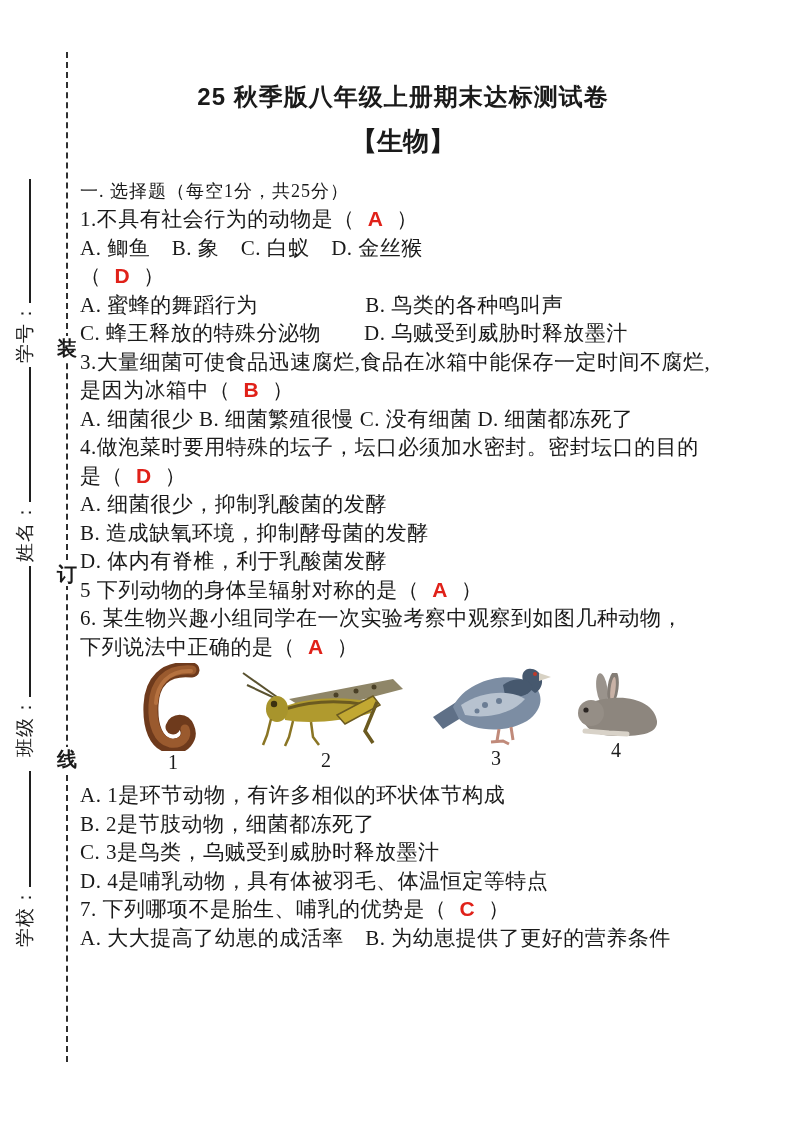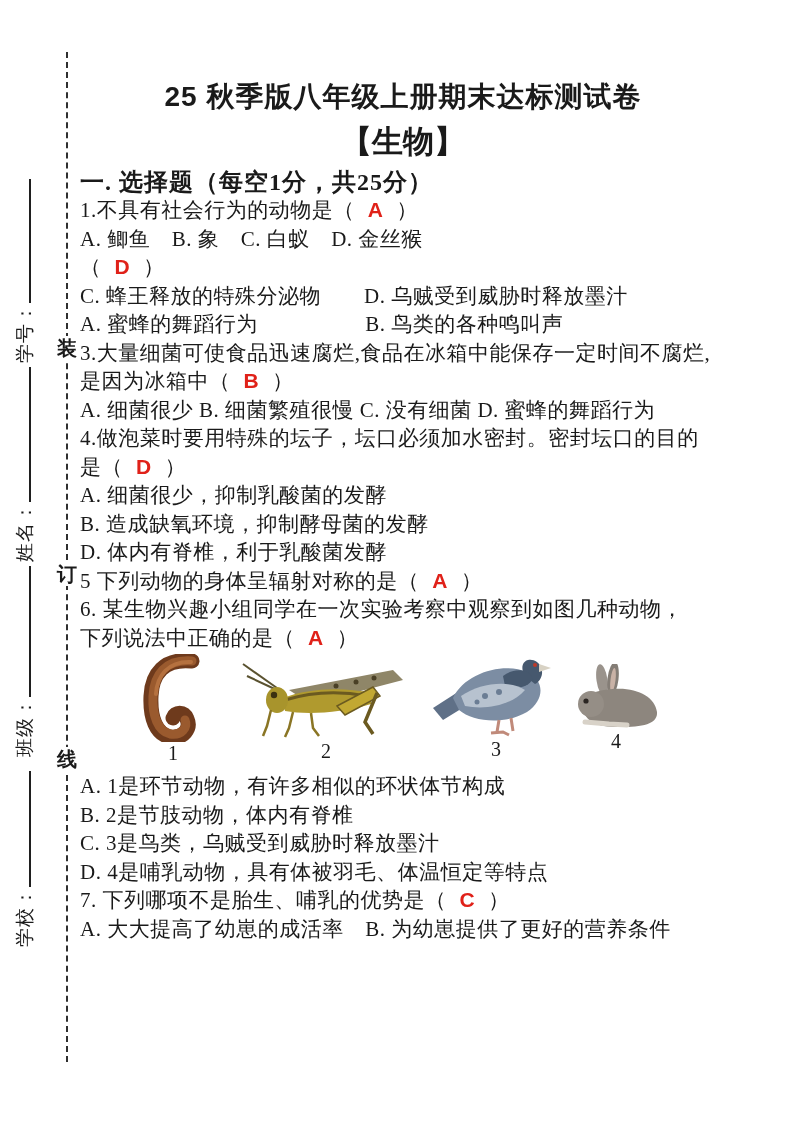--- a/index.html
+++ b/index.html
@@ -28,28 +28,28 @@
   .v-line {
     display:inline-block; height:17px; border-bottom:2px solid #1f1f1f;
     vertical-align:baseline;
   }
 
   
   .content { position:absolute; left:80px; top:0; width:676px; }
   .exam-title {
     margin-top:80px; padding-right:30px; text-align:center;
     font-family:"Liberation Sans","DejaVu Sans",sans-serif;
-    font-size:28px; font-weight:bold; line-height:34px; letter-spacing:1px;
+    font-size:24px; font-weight:bold; line-height:34px; letter-spacing:1px;
   }
   .exam-subject {
     margin-top:12px; padding-right:30px; text-align:center;
-    font-size:31px; font-weight:bold; line-height:32px;
+    font-size:26px; font-weight:bold; line-height:32px;
   }
   .section-heading {
-    margin-top:10px; font-size:24px; font-weight:bold; line-height:28px;
+    margin-top:19px; font-size:18px; font-weight:normal; line-height:28px;
     letter-spacing:1px;
   }
   .line {
     font-size:21px; line-height:28.5px; height:28.5px;
     white-space:nowrap; letter-spacing:0.5px;
   }
   .ans {
     color:#e02119; font-family:"Liberation Sans","DejaVu Sans",sans-serif;
     font-weight:600; margin:0 13px; font-size:21px;
   }
@@ -87,25 +87,25 @@
   </div>
 
   <div class="content">
     <div class="exam-title">25 秋季版八年级上册期末达标测试卷</div>
     <div class="exam-subject">【生物】</div>
     <div class="section-heading">一. 选择题（每空1分，共25分）</div>
 
     <div class="line"><span>1.不具有社会行为的动物是（</span><span class="ans">A</span><span>）</span></div>
     <div class="line"><span>A. 鲫鱼　B. 象　C. 白蚁　D. 金丝猴</span></div>
     <div class="line"><span>（</span><span class="ans">D</span><span>）</span></div>
+    <div class="line"><span>A. 蜜蜂的舞蹈行为　　　　　B. 鸟类的各种鸣叫声</span></div>
     <div class="line"><span>C. 蜂王释放的特殊分泌物　　D. 乌贼受到威胁时释放墨汁</span></div>
-    <div class="line"><span>A. 蜜蜂的舞蹈行为　　　　　B. 鸟类的各种鸣叫声</span></div>
     <div class="line"><span>3.大量细菌可使食品迅速腐烂,食品在冰箱中能保存一定时间不腐烂,</span></div>
     <div class="line"><span>是因为冰箱中（</span><span class="ans">B</span><span>）</span></div>
-    <div class="line"><span>A. 细菌很少  B. 细菌繁殖很慢  C. 没有细菌  D. 蜜蜂的舞蹈行为</span></div>
+    <div class="line"><span>A. 细菌很少  B. 细菌繁殖很慢  C. 没有细菌  D. 细菌都冻死了</span></div>
     <div class="line"><span>4.做泡菜时要用特殊的坛子，坛口必须加水密封。密封坛口的目的</span></div>
     <div class="line"><span>是（</span><span class="ans">D</span><span>）</span></div>
     <div class="line"><span>A. 细菌很少，抑制乳酸菌的发酵</span></div>
     <div class="line"><span>B. 造成缺氧环境，抑制酵母菌的发酵</span></div>
     <div class="line"><span>D. 体内有脊椎，利于乳酸菌发酵</span></div>
     <div class="line"><span>5 下列动物的身体呈辐射对称的是（</span><span class="ans">A</span><span>）</span></div>
     <div class="line"><span>6. 某生物兴趣小组同学在一次实验考察中观察到如图几种动物，</span></div>
     <div class="line"><span>下列说法中正确的是（</span><span class="ans">A</span><span>）</span></div>
 
     <div class="figures">
@@ -167,20 +167,20 @@
           <circle cx="22" cy="40" r="13" fill="#958e86"></circle>
           <circle cx="17" cy="37" r="2.6" fill="#2a2522"></circle>
           <path d="M16,58 L40,60 L58,61" stroke="#d8d2c8" stroke-width="5" fill="none" stroke-linecap="round"></path>
         </svg>
         <div class="fig-label">4</div>
       </div>
 
     </div>
 
     <div class="line"><span>A. 1是环节动物，有许多相似的环状体节构成</span></div>
-    <div class="line"><span>B. 2是节肢动物，体内有脊椎</span></div>
+    <div class="line"><span>B. 2是节肢动物，细菌都冻死了</span></div>
     <div class="line"><span>C. 3是鸟类，乌贼受到威胁时释放墨汁</span></div>
     <div class="line"><span>D. 4是哺乳动物，具有体被羽毛、体温恒定等特点</span></div>
     <div class="line"><span>7. 下列哪项不是胎生、哺乳的优势是（</span><span class="ans">C</span><span>）</span></div>
     <div class="line"><span>A. 大大提高了幼崽的成活率　B. 为幼崽提供了更好的营养条件</span></div>
   </div>
 
 </div>
 
 </body></html>

